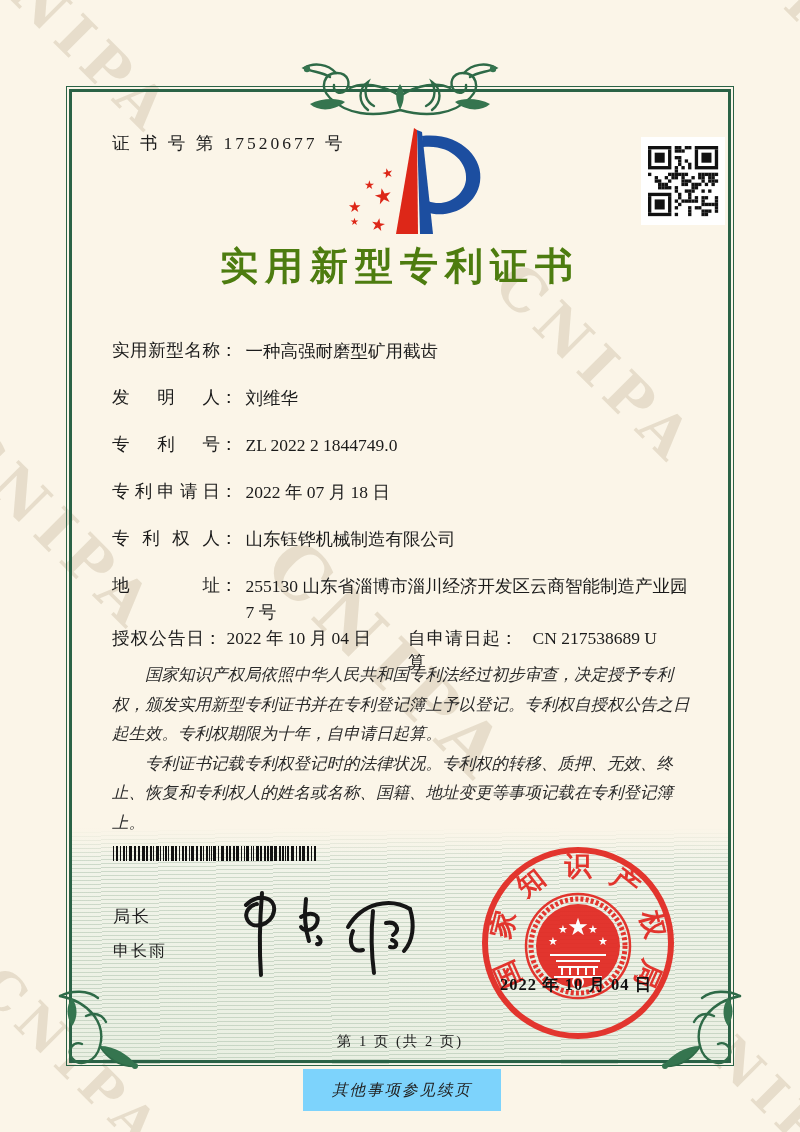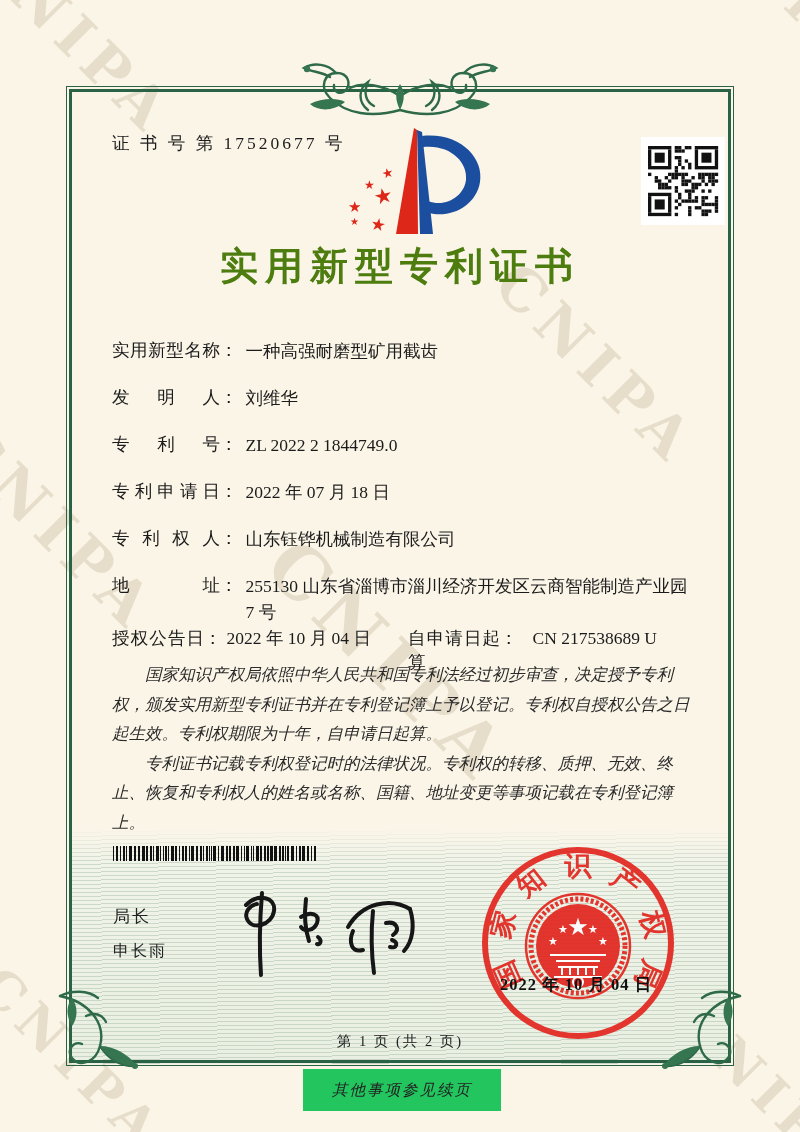--- a/index.html
+++ b/index.html
@@ -62,21 +62,21 @@
   .seal-date{
     position:absolute;left:500px;top:974px;font-size:16.5px;color:#111;
     letter-spacing:1px;font-weight:bold;white-space:nowrap;
   }
   .page-info{
     position:absolute;left:0;top:1032px;width:800px;text-align:center;
     font-size:14.5px;color:#222;letter-spacing:2px;
   }
   .cont-strip{
     position:absolute;left:303px;top:1069px;width:198px;height:42px;
-    background:#22c55e;display:flex;align-items:center;justify-content:center;
+    background:#7dd3fc;display:flex;align-items:center;justify-content:center;
     font-size:15.5px;color:#222;font-style:italic;letter-spacing:2px;z-index:4;
   }
   svg{display:block;}
   .abs{position:absolute;}
 </style>
 </head>
 <body>
 
 <div class="wm" style="left:-55px;top:0px;font-size:58px;">CNIPA</div>
 <div class="wm" style="left:688px;top:-28px;font-size:50px;">CNIPA</div>

